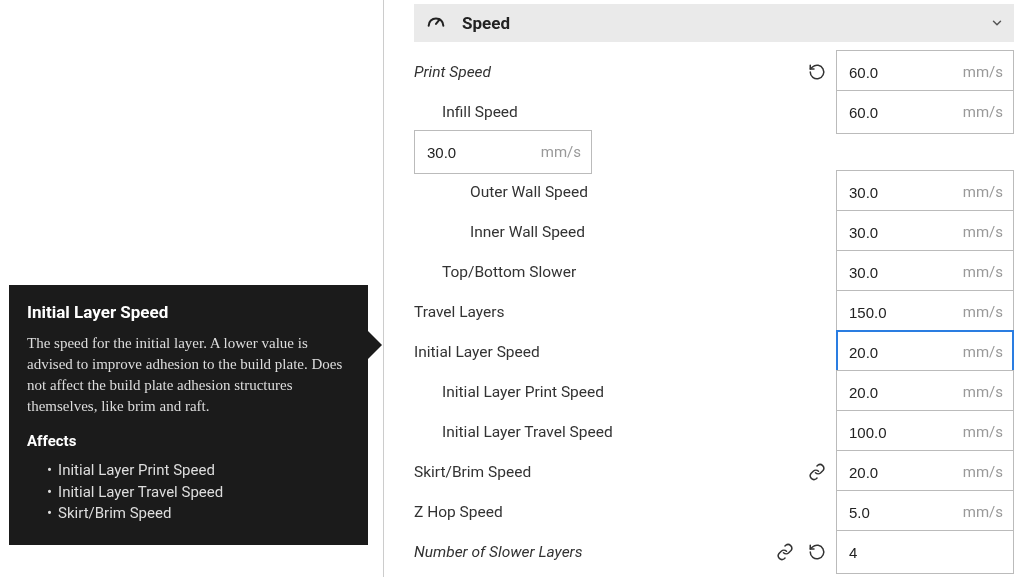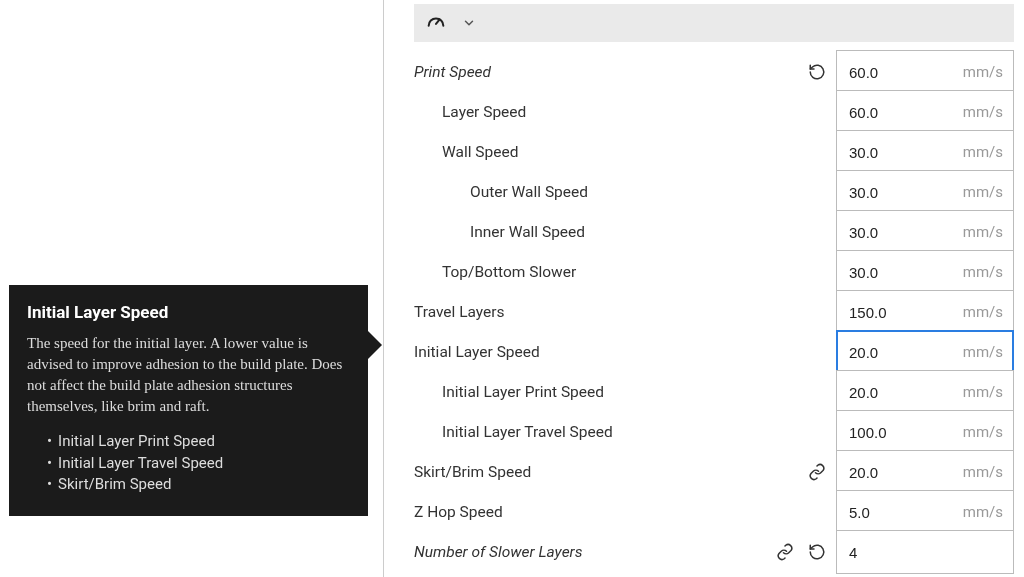--- a/index.html
+++ b/index.html
@@ -162,37 +162,39 @@
   }
   svg { display: block; }
 </style>
 </head>
 <body>
 
 <div class="left-panel">
   <div class="tooltip">
     <h3>Initial Layer Speed</h3>
     <p>The speed for the initial layer. A lower value is advised to improve adhesion to the build plate. Does not affect the build plate adhesion structures themselves, like brim and raft.</p>
+    <h4>Affects</h4>
     <ul>
       <li>Initial Layer Print Speed</li>
       <li>Initial Layer Travel Speed</li>
       <li>Skirt/Brim Speed</li>
     </ul>
   </div>
 </div>
 
 <div class="right-panel">
 
   <div class="section-header">
     <span class="icon">
       <svg width="22" height="22" viewBox="0 0 24 24" fill="none" stroke="#222" stroke-width="2.2" stroke-linecap="round">
         <path d="M4 15 A8 8 0 1 1 20 15"></path>
         <line x1="12" y1="13" x2="16" y2="8"></line>
       </svg>
     </span>
+    <span class="title">Speed</span>
     <span class="chevron">
       <svg width="14" height="14" viewBox="0 0 24 24" fill="none" stroke="#555" stroke-width="2.5" stroke-linecap="round" stroke-linejoin="round">
           <polyline points="6 9 12 15 18 9"></polyline>
         </svg>
     </span>
   </div>
 
   <div class="setting-row">
     <div class="label indent-0 italic">
         <span>Print Speed</span>
@@ -204,32 +206,29 @@
         </svg>
     </div>
     <div class="input-wrap">
       <input value="60.0" style="">
       <span class="unit">mm/s</span>
     </div>
   </div>
 
   <div class="setting-row">
     <div class="label indent-1">
-        <span>Layer Speed</span>
+        <span>Infill Speed</span>
       </div>
     <div class="input-wrap">
       <input value="60.0" style="">
       <span class="unit">mm/s</span>
     </div>
   </div>
 
   <div class="setting-row">
-    <div class="label indent-1">
-        <span>Wall Speed</span>
-      </div>
     <div class="input-wrap">
       <input value="30.0" style="">
       <span class="unit">mm/s</span>
     </div>
   </div>
 
   <div class="setting-row">
     <div class="label indent-2">
         <span>Outer Wall Speed</span>
       </div>

